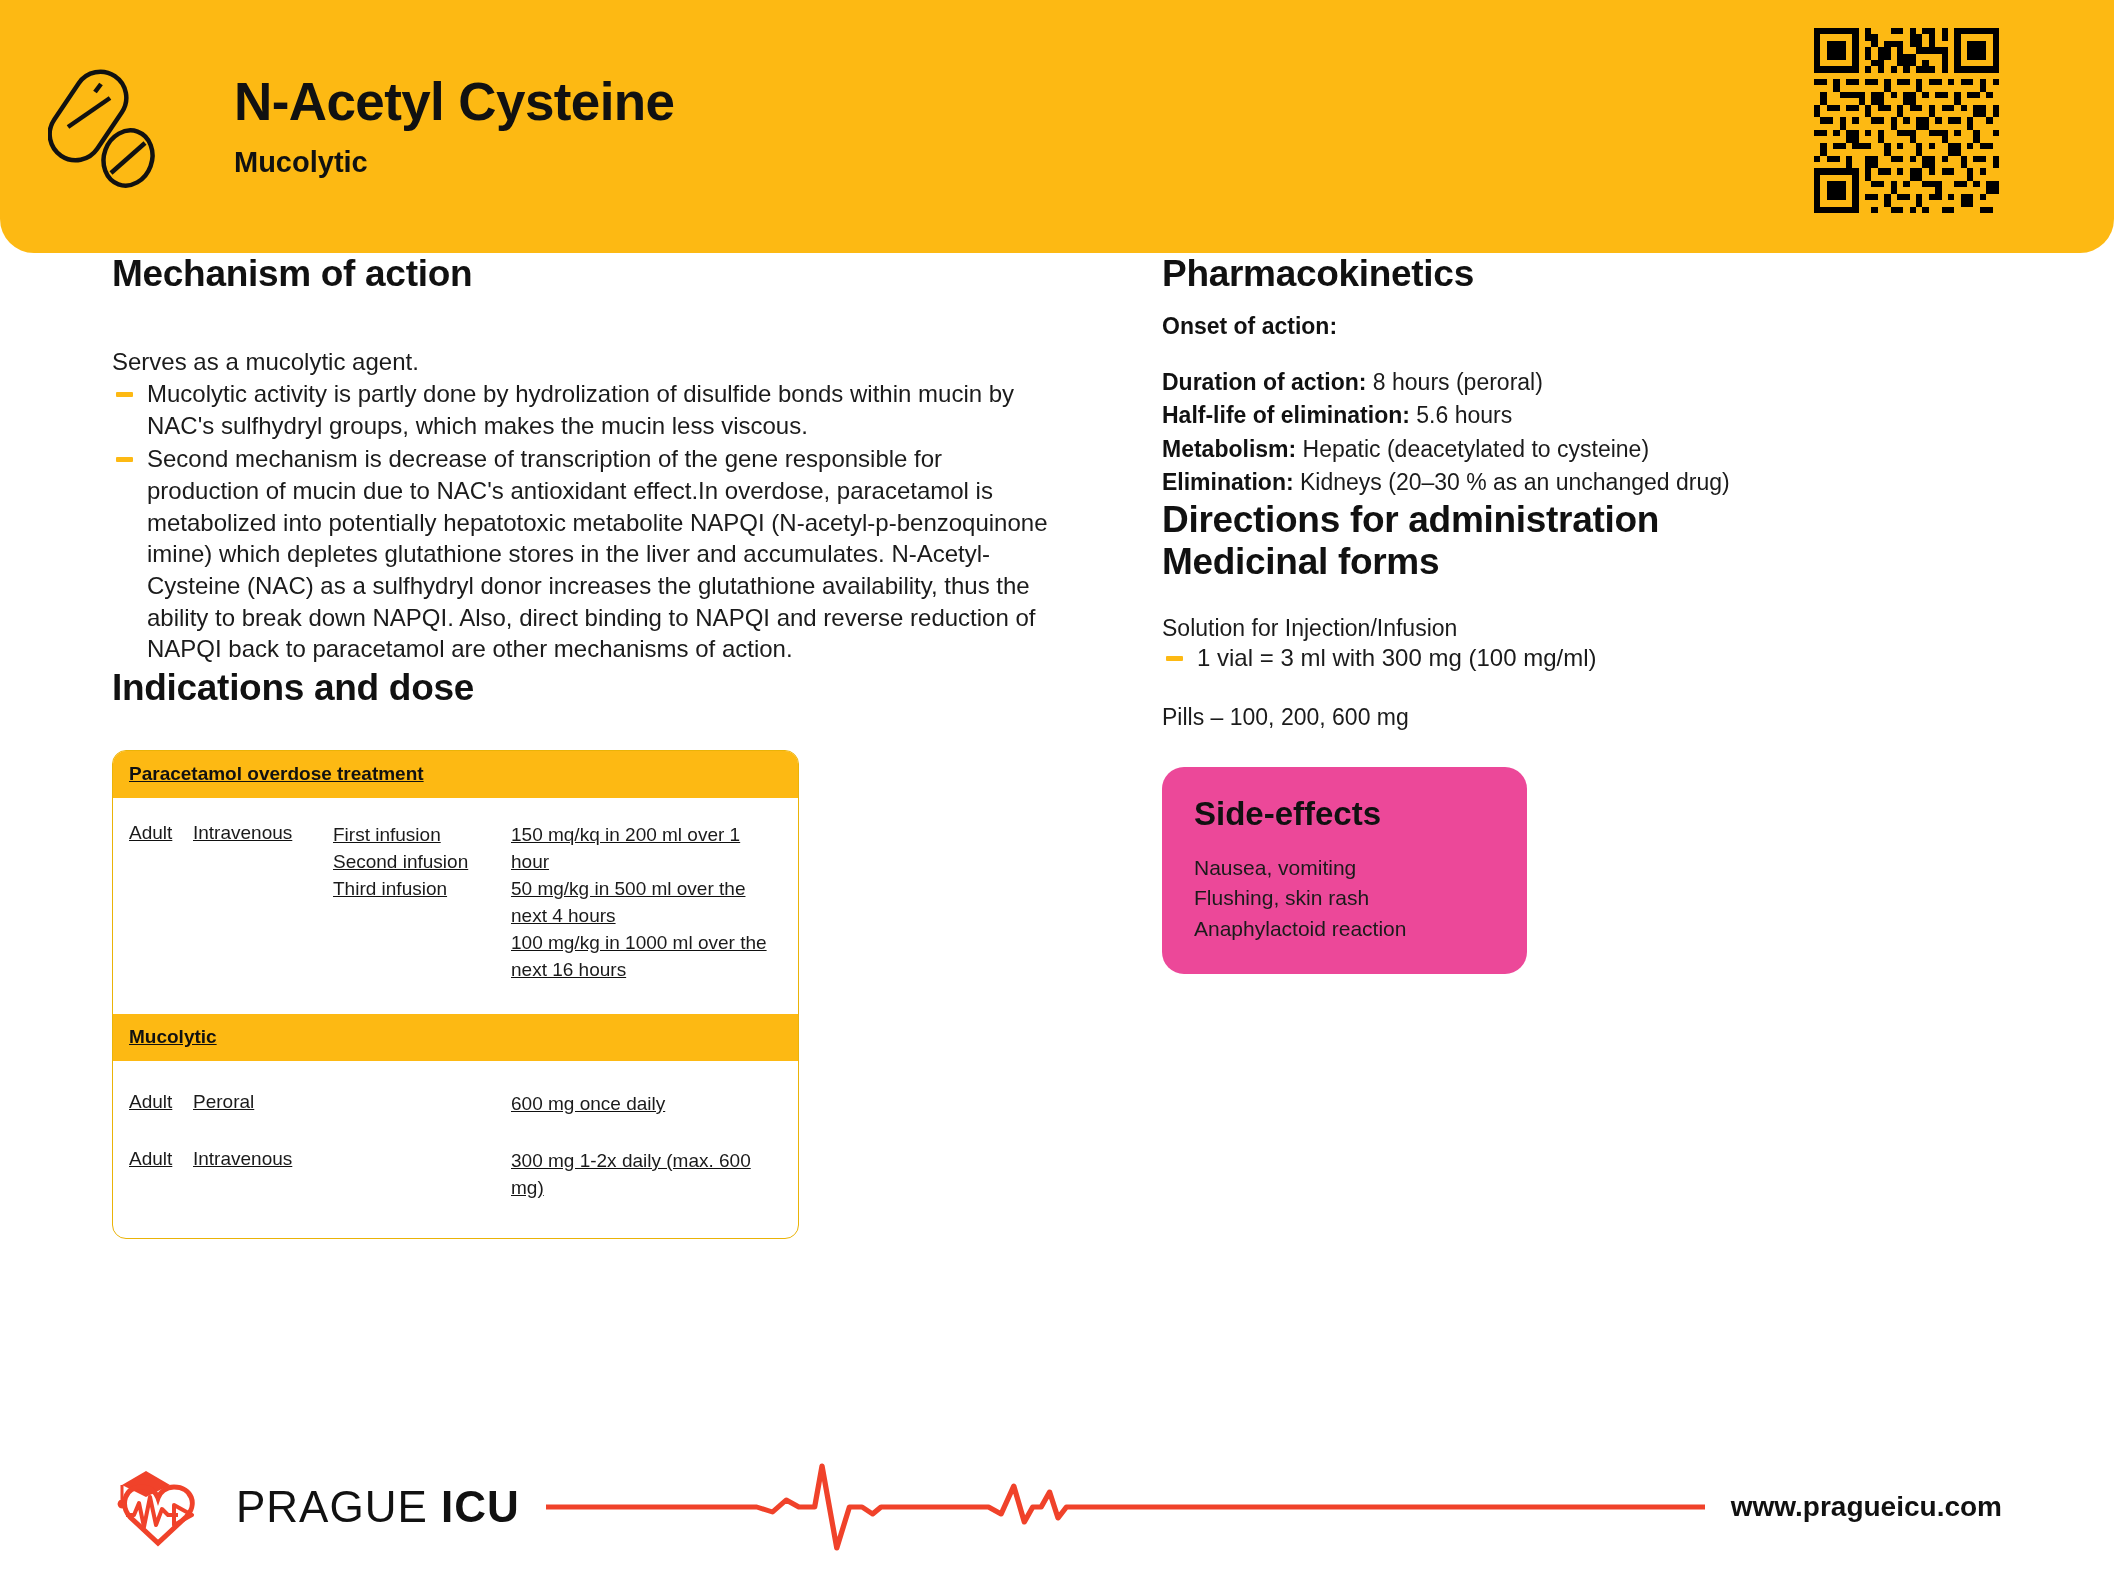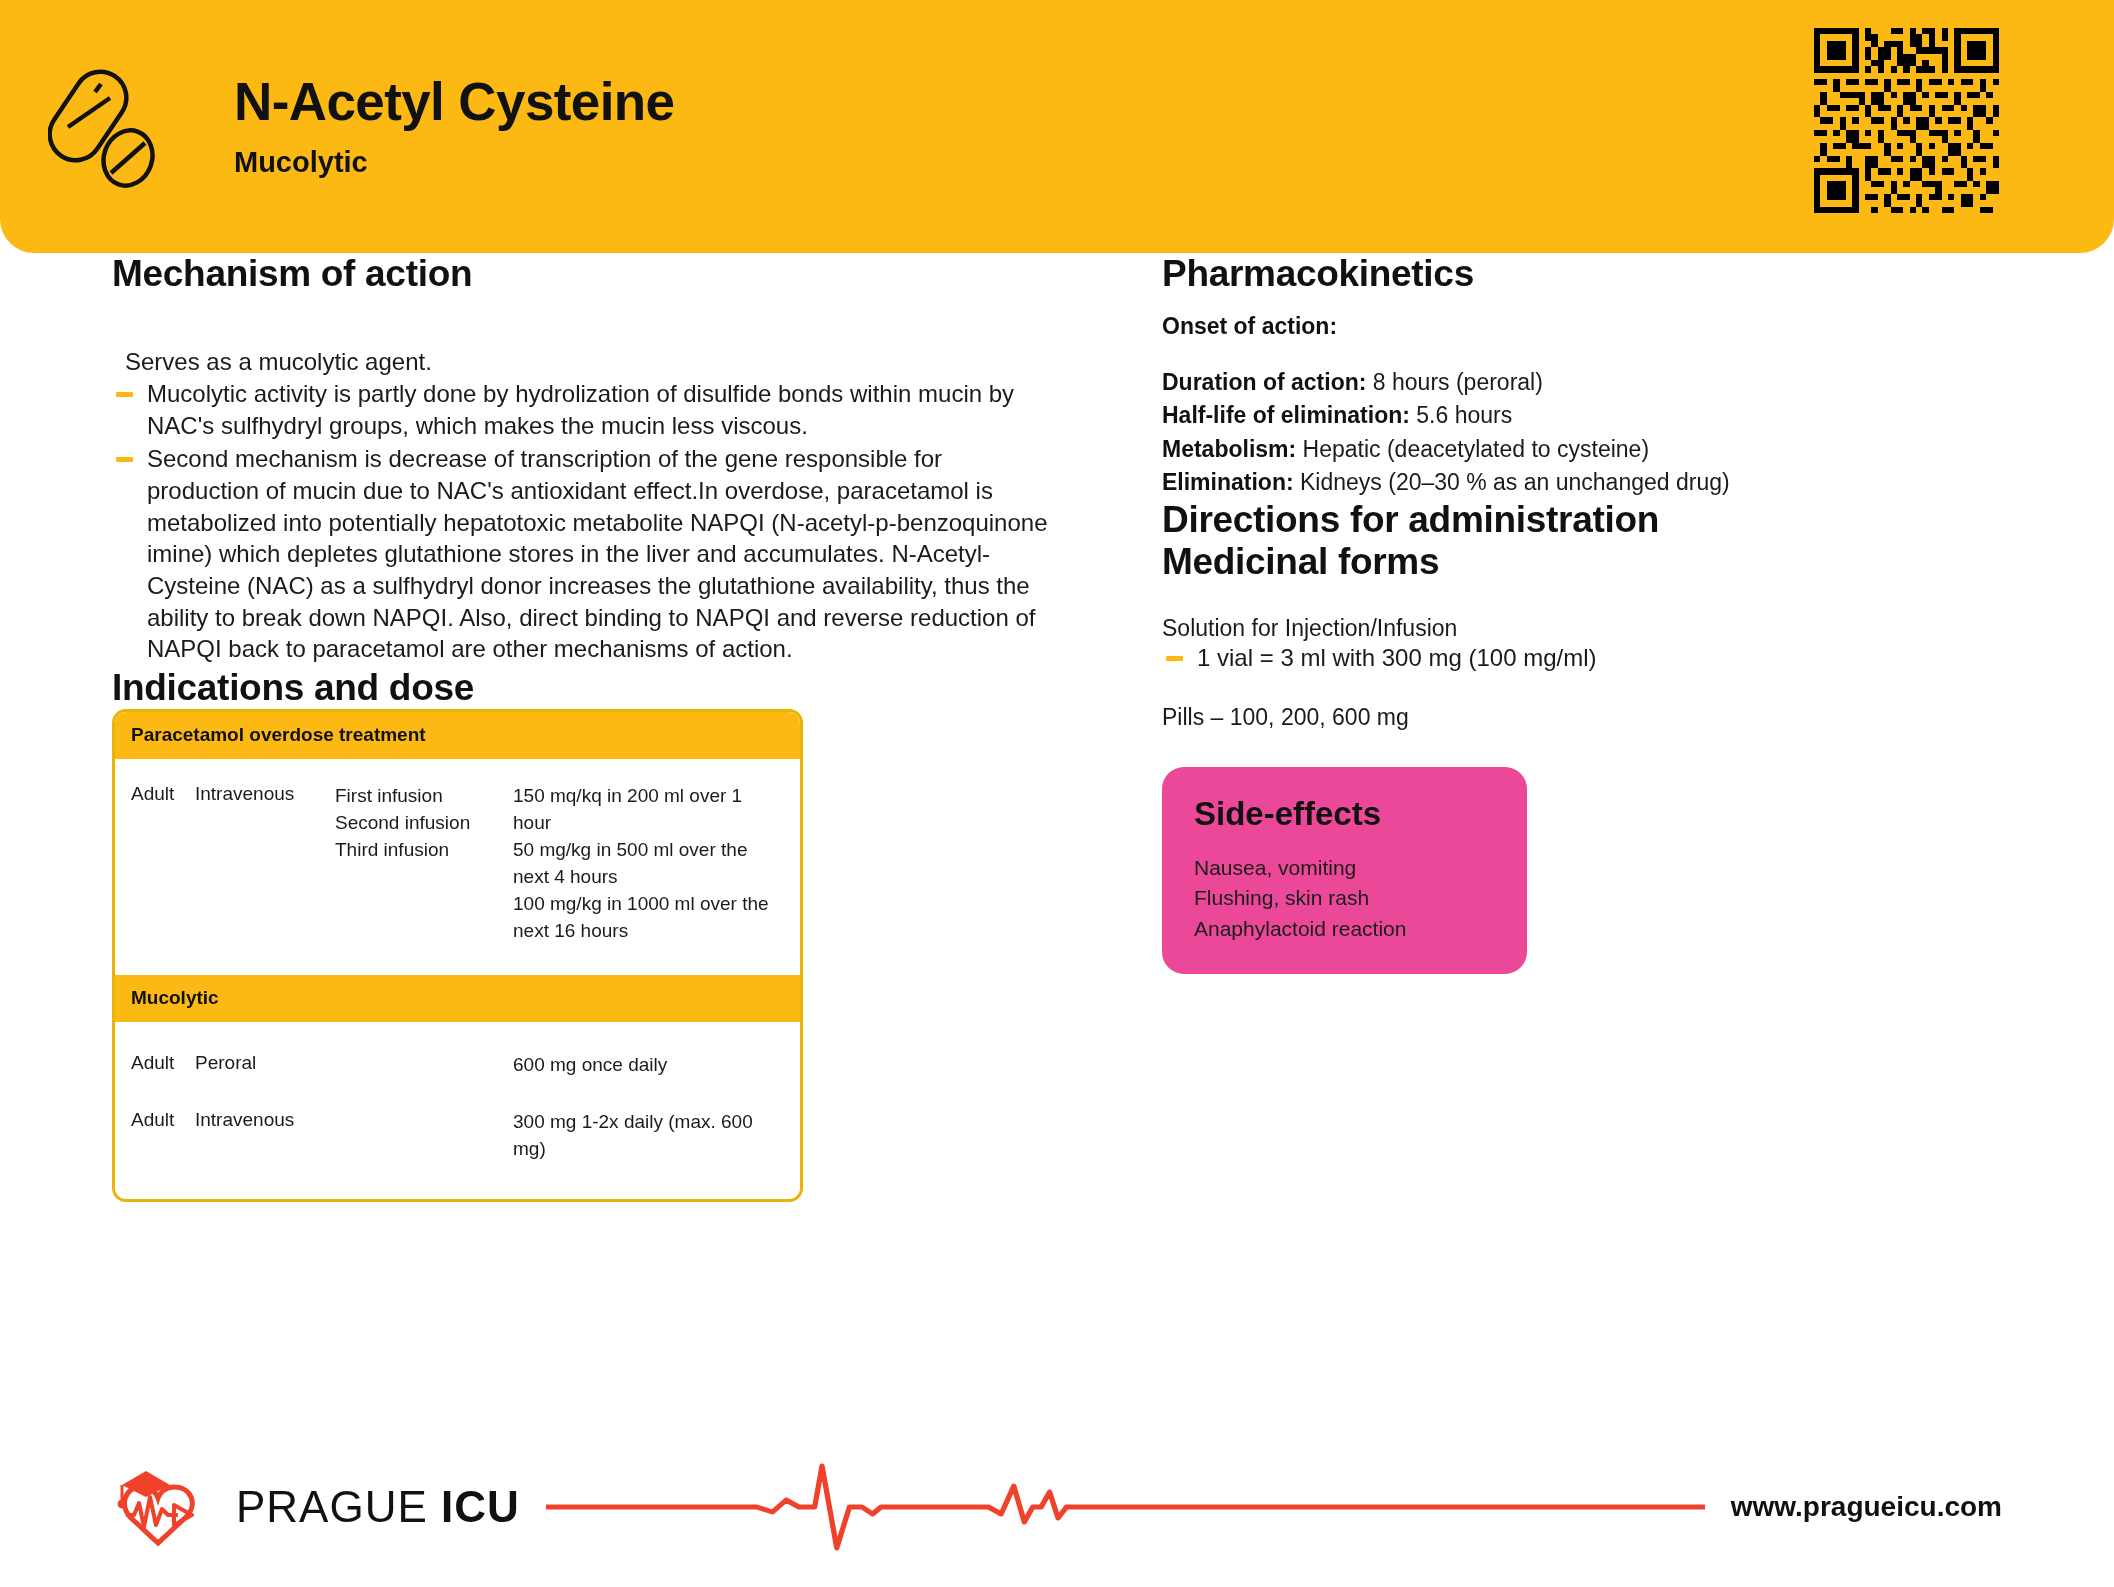--- a/index.html
+++ b/index.html
@@ -115,31 +115,33 @@
     left: 4px;
     top: 14px;
     width: 17px;
     height: 5px;
     background: #FDB913;
     border-radius: 1px;
   }
 
   
   .moa-head { margin-top: 68px; }
-  .moa-lead { margin-top: 51px; margin-left: 13px; }
+  .moa-lead { margin-top: 51px; }
   .moa-list { margin-top: 26px; }
   .ind-head  { margin-top: 103px; }
 
   
   .dose-card {
+    margin-top: 41px;
     width: 685px;
-    border: 3px solid #eab308;
+    border: 1px solid #eab308;
     border-radius: 14px;
     overflow: hidden;
     background: #ffffff;
+    text-decoration: underline;
   }
   .dose-band {
     background: #FDB913;
     padding: 12px 16px 13px 16px;
     font-size: 19px;
     font-weight: bold;
     color: #111111;
   }
   .dose-band.first { border-radius: 10px 10px 0 0; }
   .dose-body { padding: 0 16px; }

